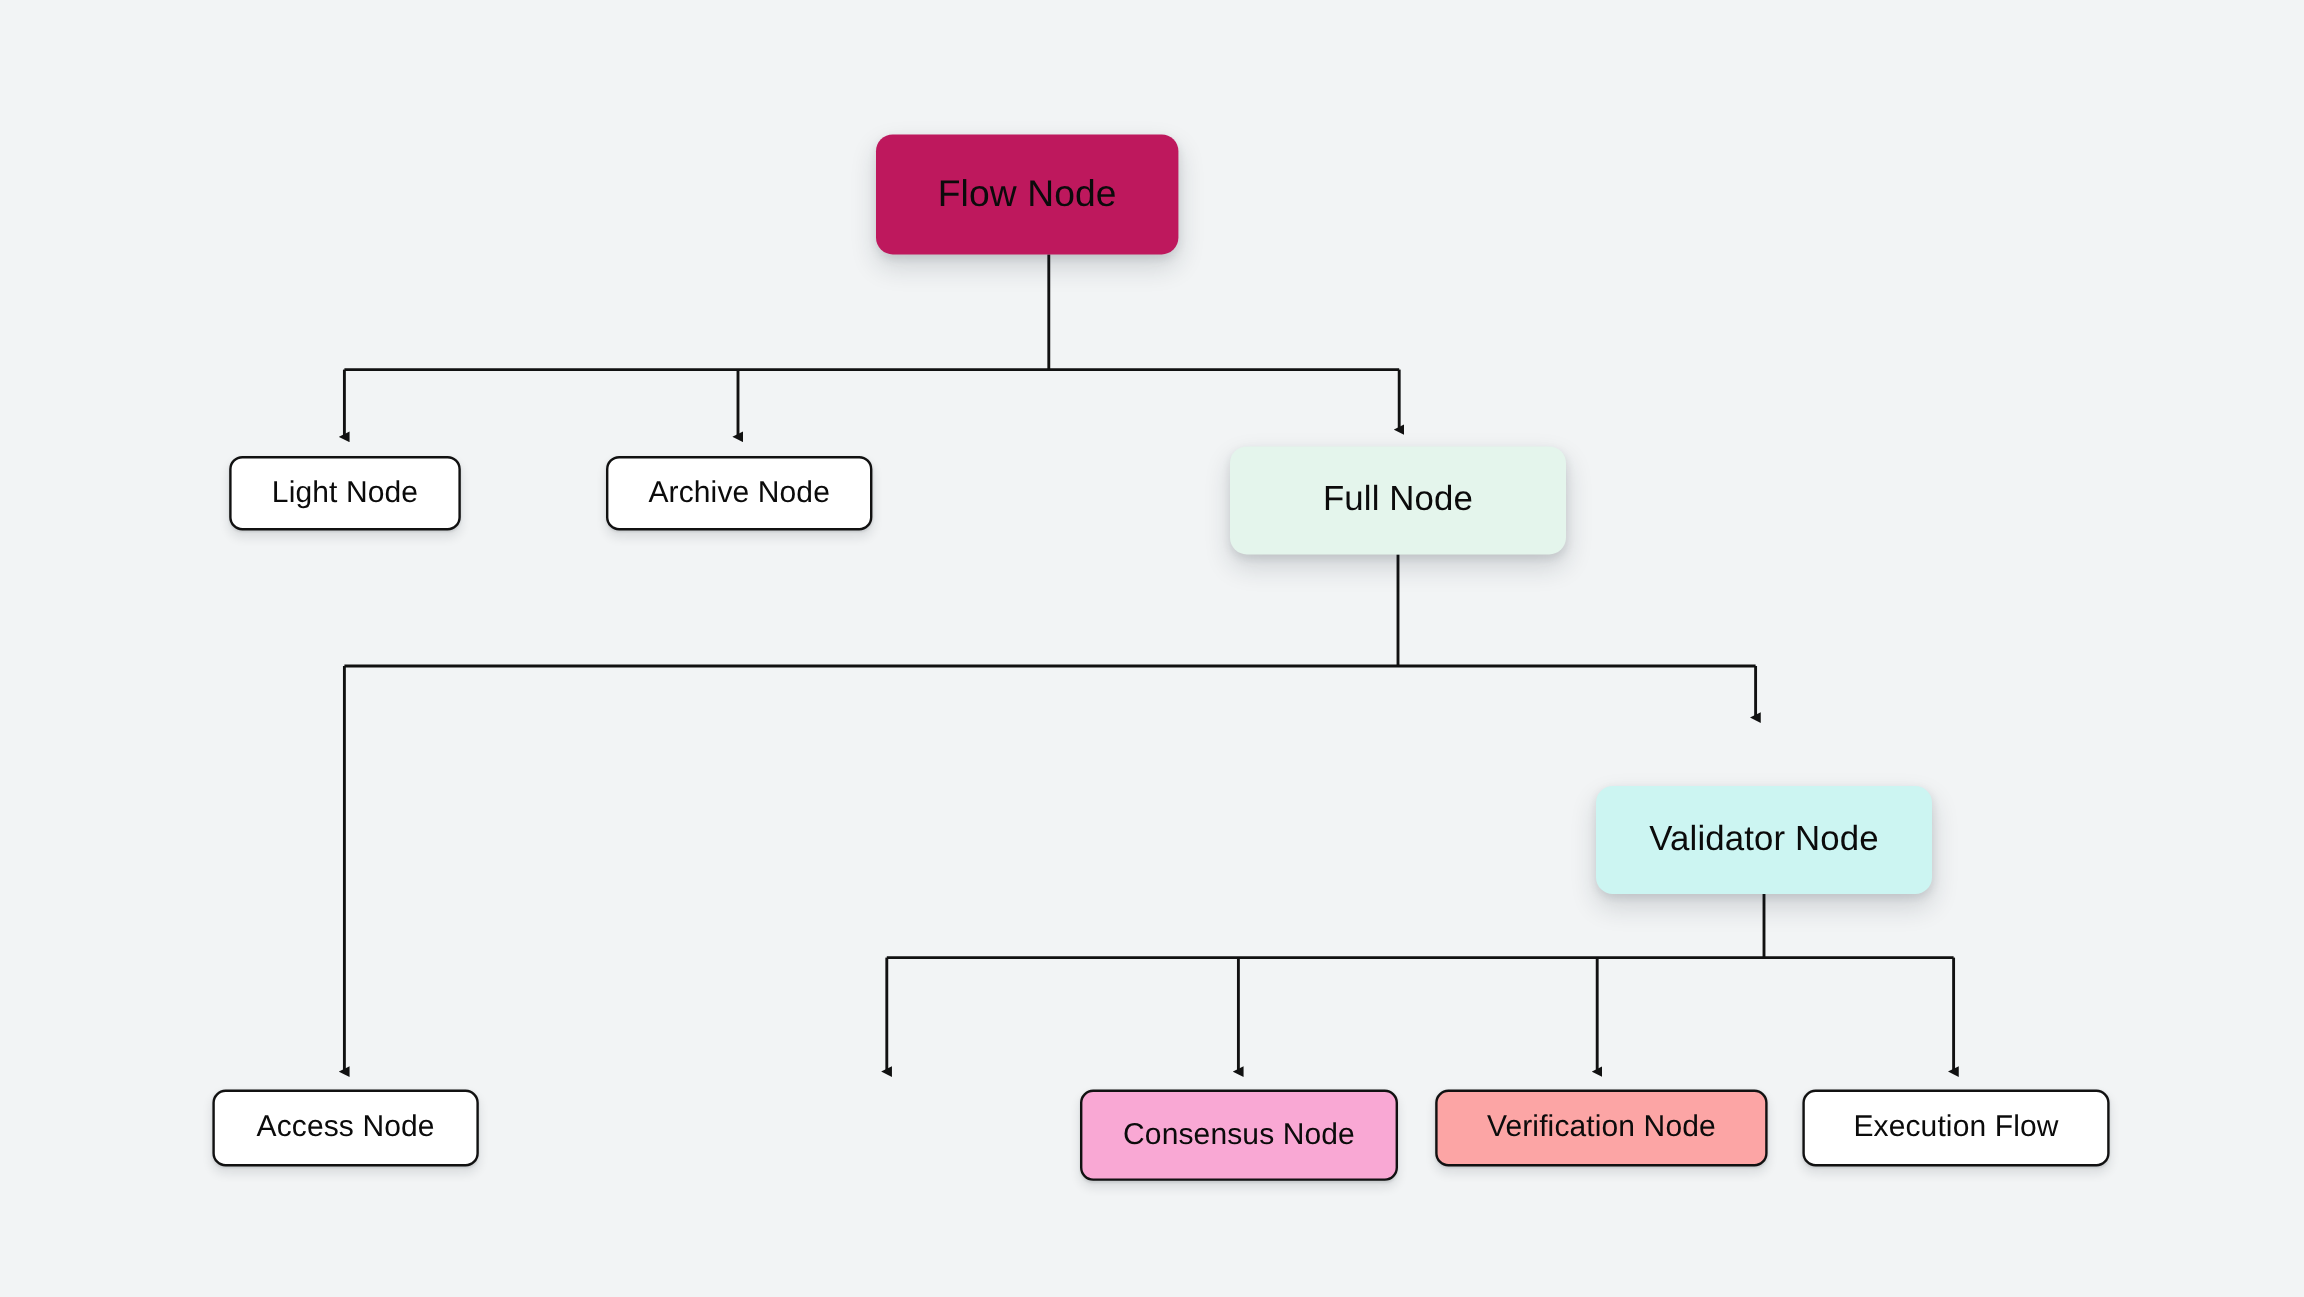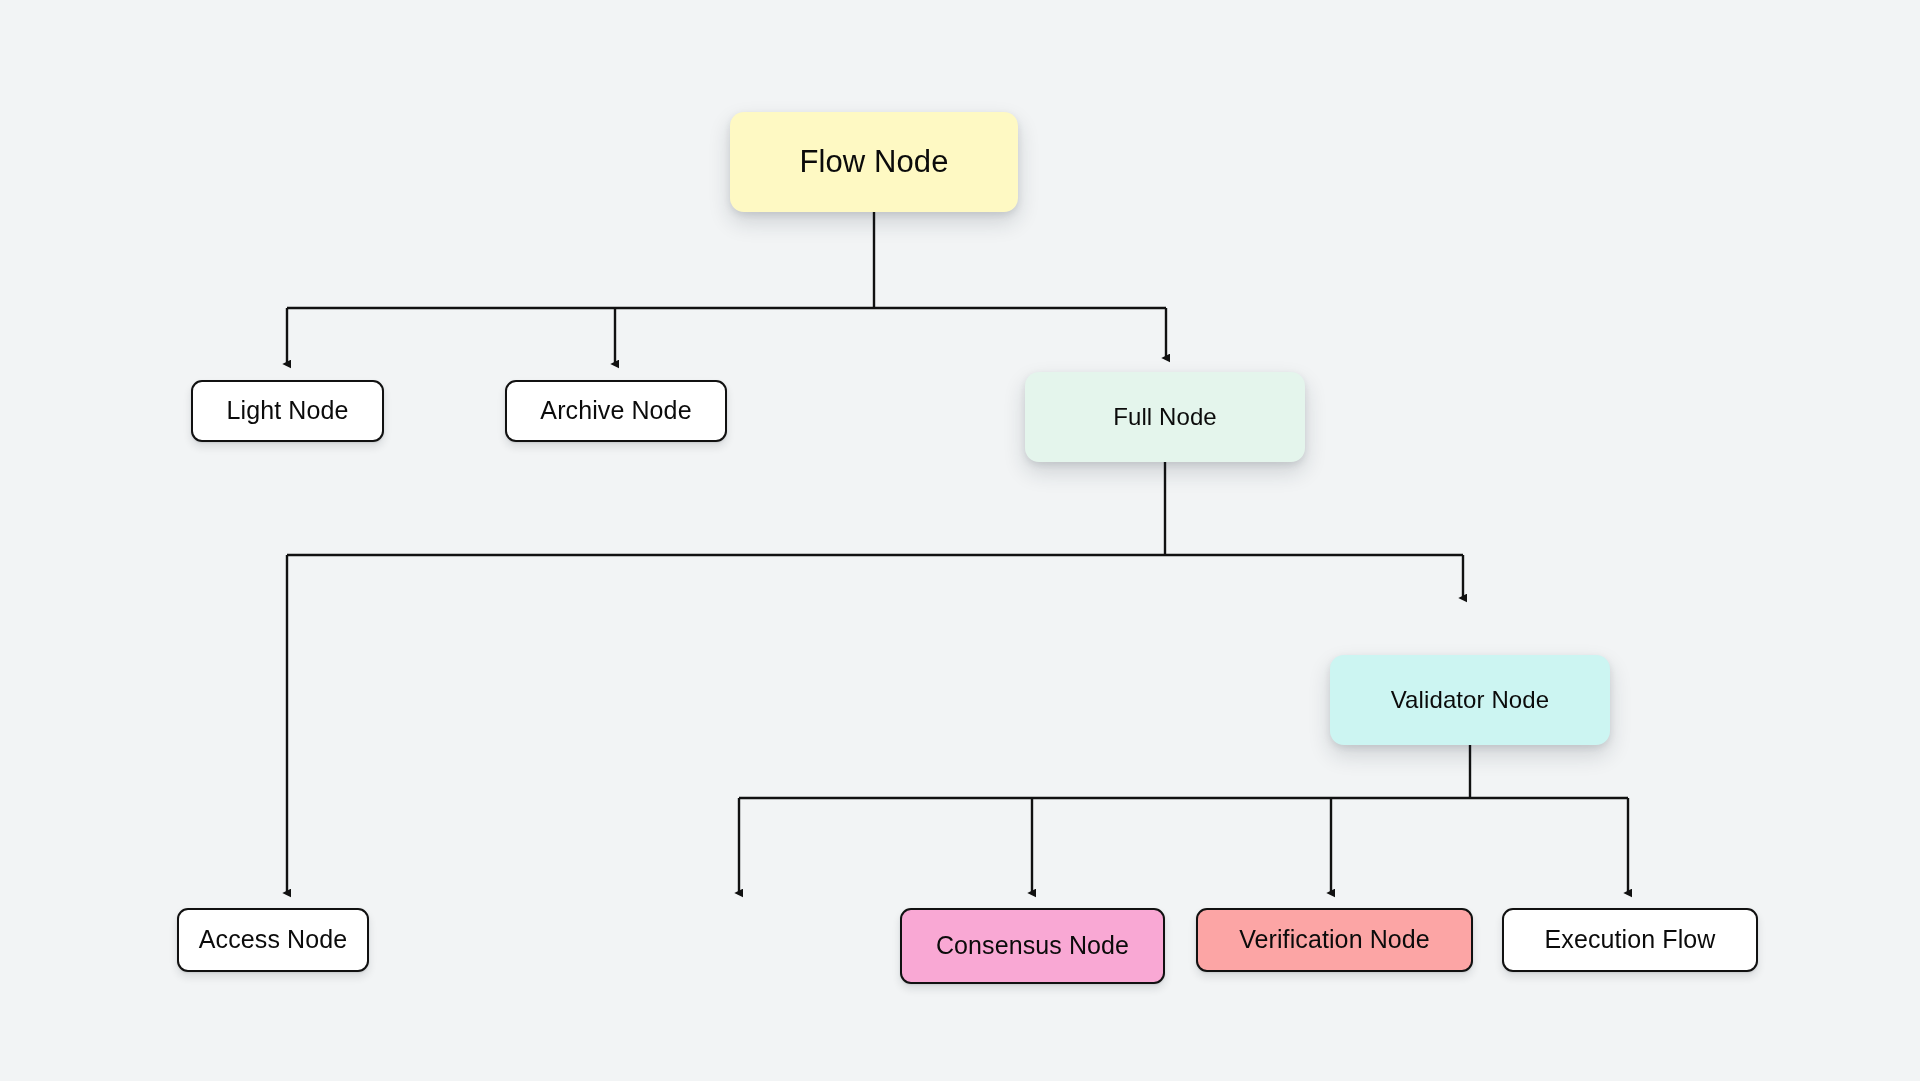--- a/index.html
+++ b/index.html
@@ -57,21 +57,21 @@
     border: none;
     box-shadow: 0 10px 22px rgba(26, 38, 48, 0.16),
                 0 3px 7px rgba(26, 38, 48, 0.10);
   }
   .node.tier-root {
     font-size: 31px;
     font-weight: 400;
     border-radius: 14px;
   }
   .node.tier-mid {
-    font-size: 24px;
+    font-size: 29px;
     font-weight: 400;
     border-radius: 14px;
   }
   .node-label {
     display: block;
   }
 </style>
 </head>
 <body style="background: rgb(242, 244, 245);">
 
@@ -109,37 +109,37 @@
     <g>
       <path d="M 1470 701 L 1470 798" fill="none" stroke="#111111" stroke-width="2.4"></path>
       <path d="M 739 798 L 1628 798" fill="none" stroke="#111111" stroke-width="2.4"></path>
       <path d="M 739 798 L 739 893" fill="none" stroke="#111111" stroke-width="2.4" marker-end="url(#arrowhead)"></path>
       <path d="M 1032 798 L 1032 893" fill="none" stroke="#111111" stroke-width="2.4" marker-end="url(#arrowhead)"></path>
       <path d="M 1331 798 L 1331 893" fill="none" stroke="#111111" stroke-width="2.4" marker-end="url(#arrowhead)"></path>
       <path d="M 1628 798 L 1628 893" fill="none" stroke="#111111" stroke-width="2.4" marker-end="url(#arrowhead)"></path>
     </g>
   </svg>
 
-  <div class="node tier tier-root" style="left: 730px; top: 112px; width: 288px; height: 100px; background: #fef9c3; color: rgb(11, 11, 11);">
+  <div class="node tier tier-root" style="left: 730px; top: 112px; width: 252px; height: 100px; background: #be185d; color: rgb(11, 11, 11);">
     <span class="node-label">Flow Node</span>
   </div>
 
   <div class="node leaf" style="left: 191px; top: 380px; width: 193px; height: 62px; background: rgb(255, 255, 255); color: rgb(11, 11, 11);">
     <span class="node-label">Light Node</span>
   </div>
 
   <div class="node leaf" style="left: 505px; top: 380px; width: 222px; height: 62px; background: rgb(255, 255, 255); color: rgb(11, 11, 11);">
     <span class="node-label">Archive Node</span>
   </div>
 
   <div class="node tier tier-mid" style="left: 1025px; top: 372px; width: 280px; height: 90px; background: rgb(228, 245, 236); color: rgb(11, 11, 11);">
     <span class="node-label">Full Node</span>
   </div>
 
-  <div class="node leaf" style="left: 177px; top: 908px; width: 192px; height: 64px; background: rgb(255, 255, 255); color: rgb(11, 11, 11);">
+  <div class="node leaf" style="left: 177px; top: 908px; width: 222px; height: 64px; background: rgb(255, 255, 255); color: rgb(11, 11, 11);">
     <span class="node-label">Access Node</span>
   </div>
 
   <div class="node tier tier-mid" style="left: 1330px; top: 611px; width: 280px; height: 90px; background: rgb(204, 245, 242); color: rgb(11, 11, 11); margin-top: 44px;">
     <span class="node-label">Validator Node</span>
   </div>
 
 
   <div class="node leaf" style="left: 900px; top: 908px; width: 265px; height: 76px; background: #f9a8d4; color: rgb(11, 11, 11);">
     <span class="node-label">Consensus Node</span>

